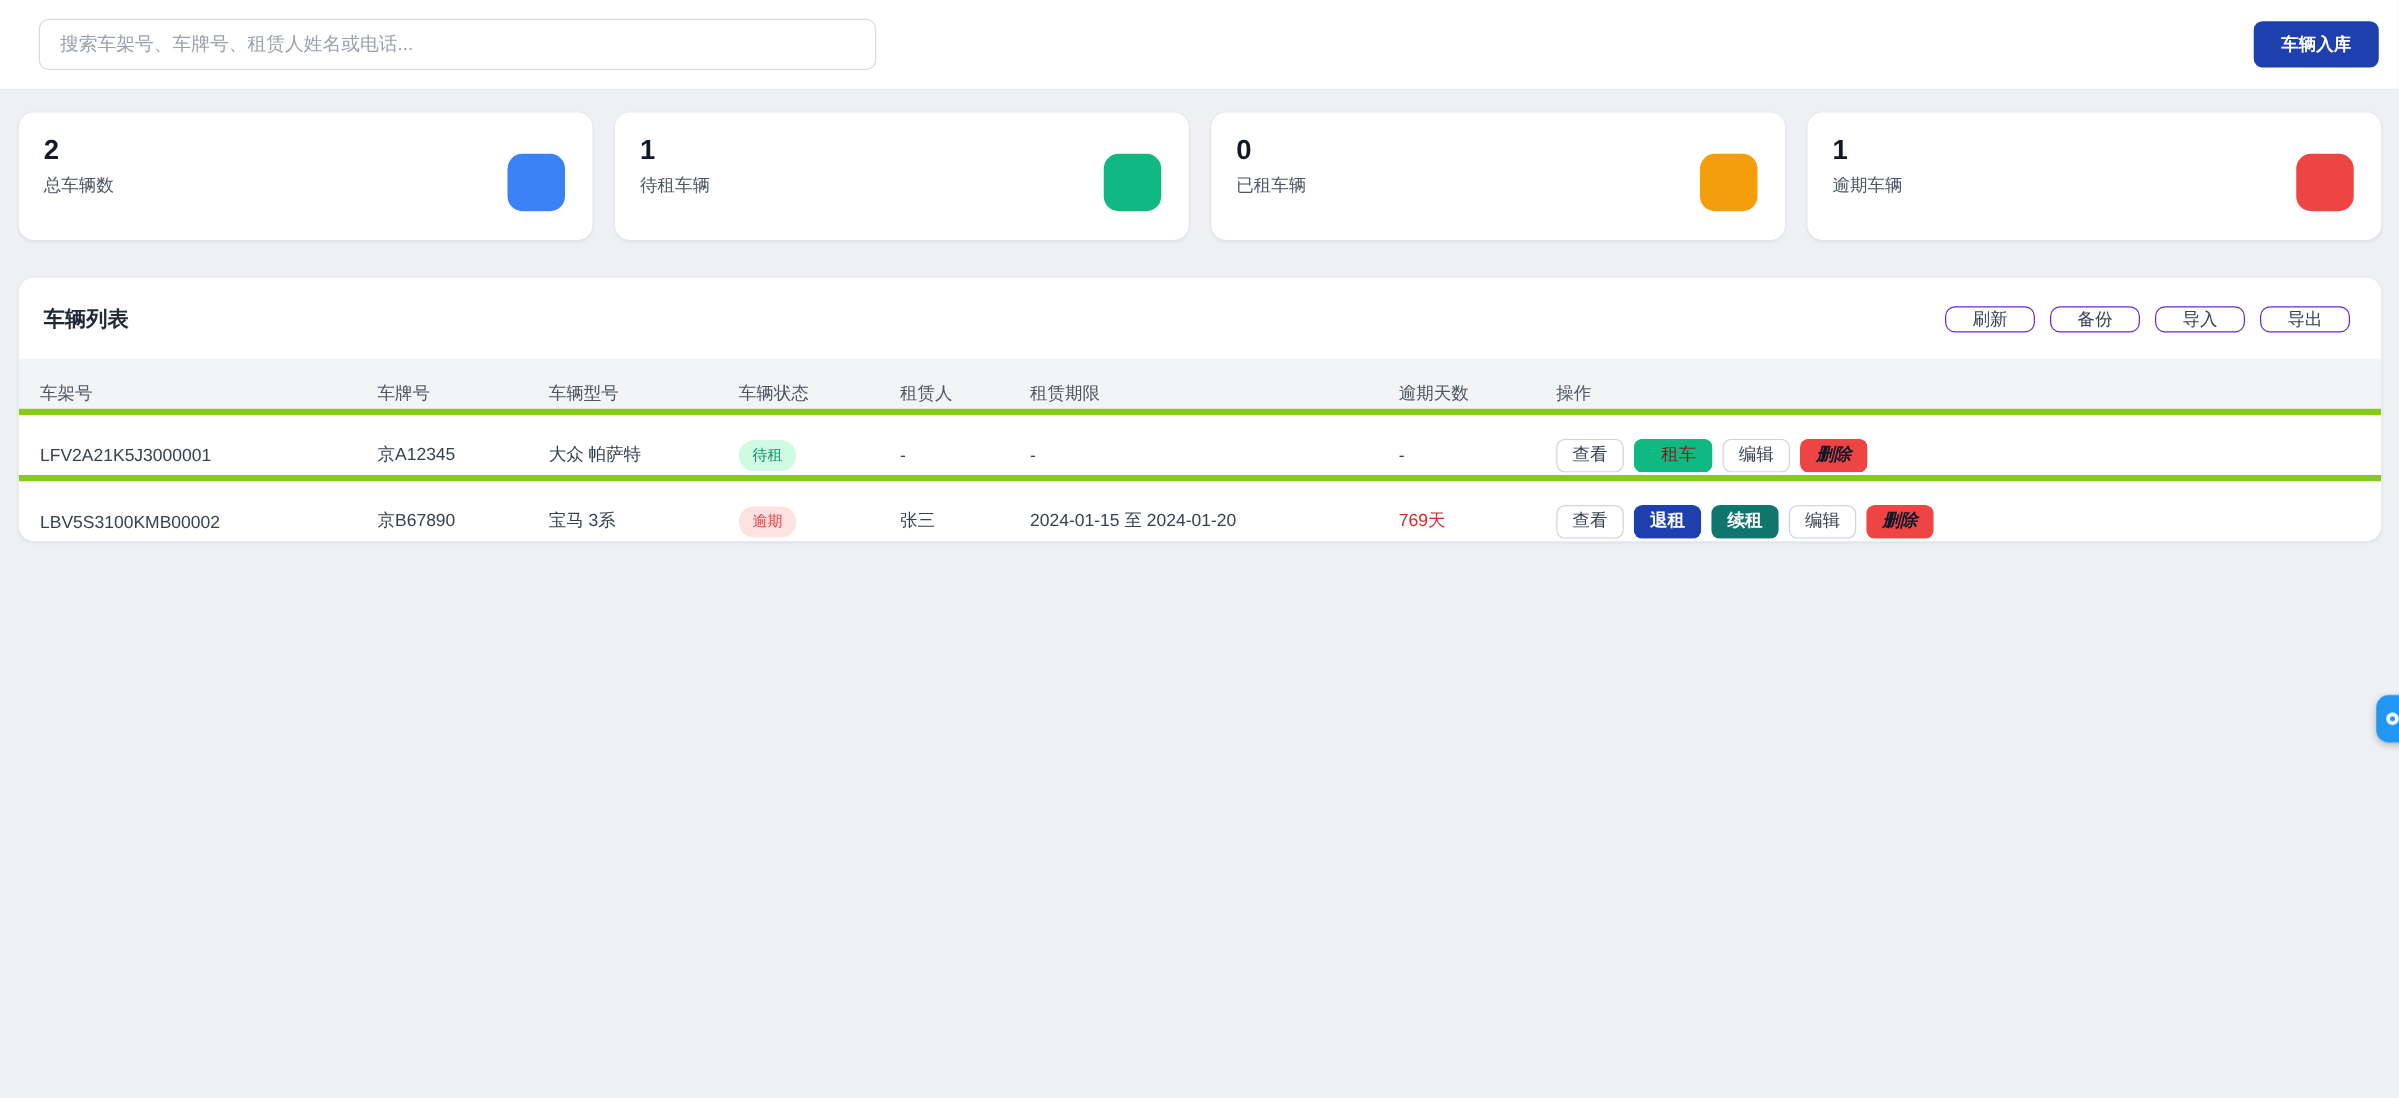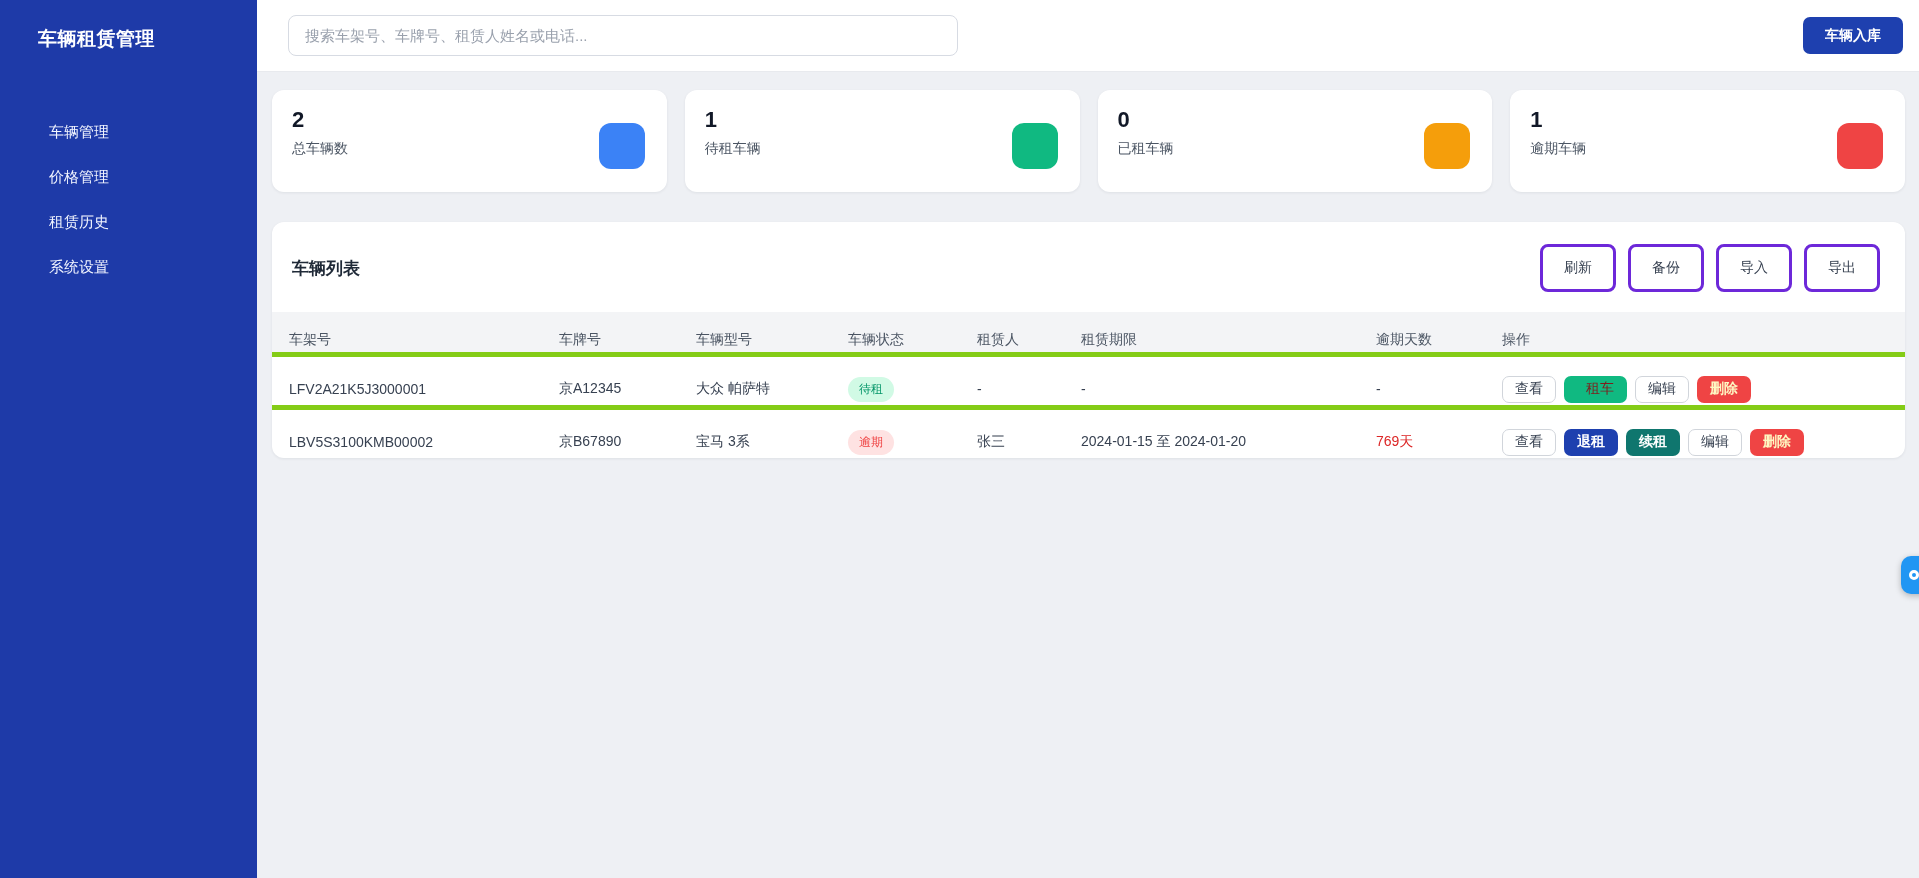--- a/index.html
+++ b/index.html
@@ -26,21 +26,21 @@
   .stat-card { flex:1; height:102px; background:#fff; border-radius:12px; box-shadow:0 1px 3px rgba(16,24,40,.07); padding:16px 22px 0 20px; display:flex; justify-content:space-between; }
   .stat-value { font-size:22px; font-weight:bold; color:#111827; line-height:1.25; }
   .stat-label { font-size:14px; color:#4b5563; margin-top:6px; }
   .stat-icon { width:46px; height:46px; border-radius:12px; align-self:center; margin-top:-6px; }
 
   
   .list-card { margin-top:30px; background:#fff; border-radius:12px; box-shadow:0 1px 3px rgba(16,24,40,.07); overflow:hidden; }
   .list-head { display:flex; align-items:center; padding:22px 25px 20px 20px; }
   .list-title { font-size:17px; font-weight:bold; color:#1f2937; }
   .list-toolbar { margin-left:auto; display:flex; gap:12px; }
-  .tool-btn { height:48px; padding:0 21px; background:#fff; border:3px solid #6d28d9; border-radius:8px; font-size:14px; color:#374151; cursor:pointer; }
+  .tool-btn { height:21px; padding:0 21px; background:#fff; border:1px solid #6d28d9; border-radius:8px; font-size:14px; color:#374151; cursor:pointer; }
 
   .tbl { width:100%; }
   .tr { display:flex; align-items:center; }
   .tr.head { background:#f3f4f6; height:40px; }
   .tr.body-row { height:53px; border-top:5px solid #84cc16; }
   .cell { padding-left:17px; font-size:14px; color:#374151; white-space:nowrap; overflow:hidden;margin-top:16px; }
   .tr.head .cell { color:#4b5563; font-weight:500; }
   .c1{width:270px;} .c2{width:137px;} .c3{width:152px;} .c4{width:129px;}
   .c5{width:104px;} .c6{width:295px;} .c7{width:126px;} .c8{flex:1;}
 
@@ -48,53 +48,36 @@
   .badge.available { background:#d1fae5; color:#059669; }
   .badge.overdue { background:#fee2e2; color:#ef4444; }
   .overdue-days { color:#dc2626; }
 
   .actions { display:flex; gap:8px; }
   .act-btn { height:27px; padding:0 12px; border-radius:7px; font-size:14px; cursor:pointer; border:1px solid transparent; }
   .act-btn.outline { background:#fff; border-color:#d1d5db; color:#374151; }
   .act-btn.green { background:#10b981; color:#7f1d1d; font-weight:400;padding-left:21px; }
   .act-btn.navy { background:#1e40af; color:#fff; font-weight:600; }
   .act-btn.orange { background:#0f766e; color:#fff; font-weight:600; }
-  .act-btn.red { background:#ef4444; color:#fef9c3; font-weight:600; }
+  .act-btn.red { background:#ef4444; color:#0f172a; font-weight:600;font-style:italic; }
 
   .list-footer { display:flex; align-items:center; border-top:1px solid #eceef1; height:52px; padding:0 25px 0 20px; }
   .footer-text { font-size:14px; color:#4b5563; }
   .pager { margin-left:auto; display:flex; gap:9px; }
   .page-btn { width:34px; height:16px; border:1px solid #dcdfe6; border-radius:999px; background:#fff; cursor:pointer; }
 
   
   .float-widget { position:fixed; top:556px; right:-20px; width:38px; height:38px; background:#2196f3; border-radius:10px; box-shadow:0 2px 6px rgba(0,0,0,.25); cursor:pointer; display:flex; align-items:center; padding-left:8px; }
   .ring-icon { width:10px; height:10px; border:3px solid #fff; border-radius:50%; }
 </style>
 </head>
 <body>
 
 <div class="app">
 
-  <aside class="sidebar">
-    <div class="sidebar-title">车辆租赁管理</div>
-    <nav class="sidebar-menu">
-      <div class="sidebar-item">
-        <span>车辆管理</span>
-      </div>
-      <div class="sidebar-item">
-        <span>价格管理</span>
-      </div>
-      <div class="sidebar-item">
-        <span>租赁历史</span>
-      </div>
-      <div class="sidebar-item">
-        <span>系统设置</span>
-      </div>
-    </nav>
-  </aside>
 
   <div class="main">
 
     <header class="topbar">
       <input class="search-input" type="text" placeholder="搜索车架号、车牌号、租赁人姓名或电话..." style="">
       <button class="add-btn">车辆入库</button>
     </header>
 
     <div class="content">
 

